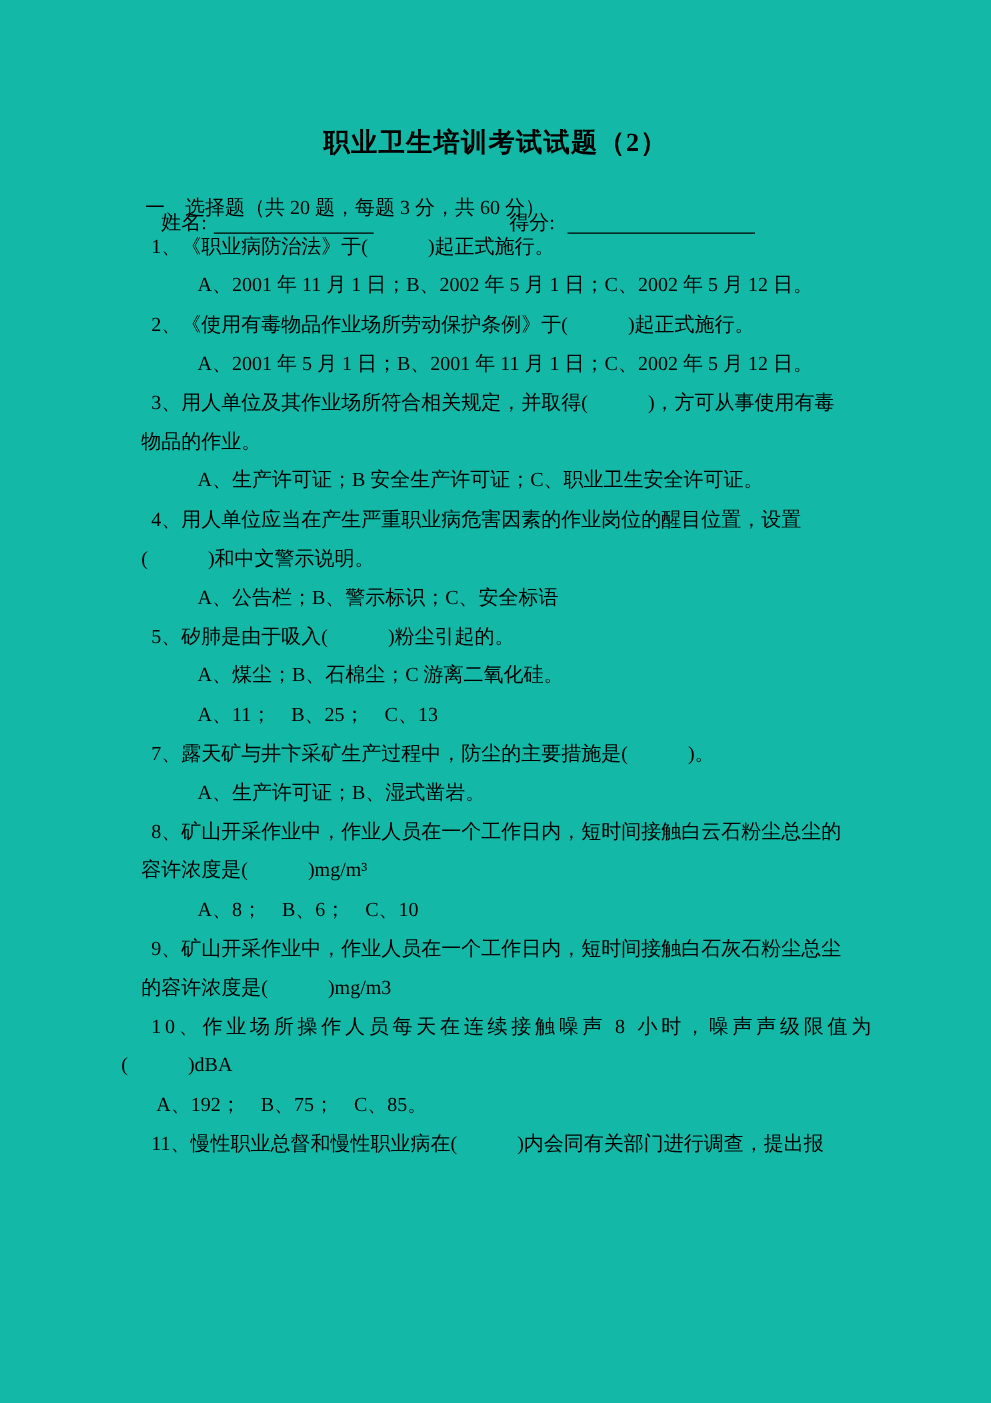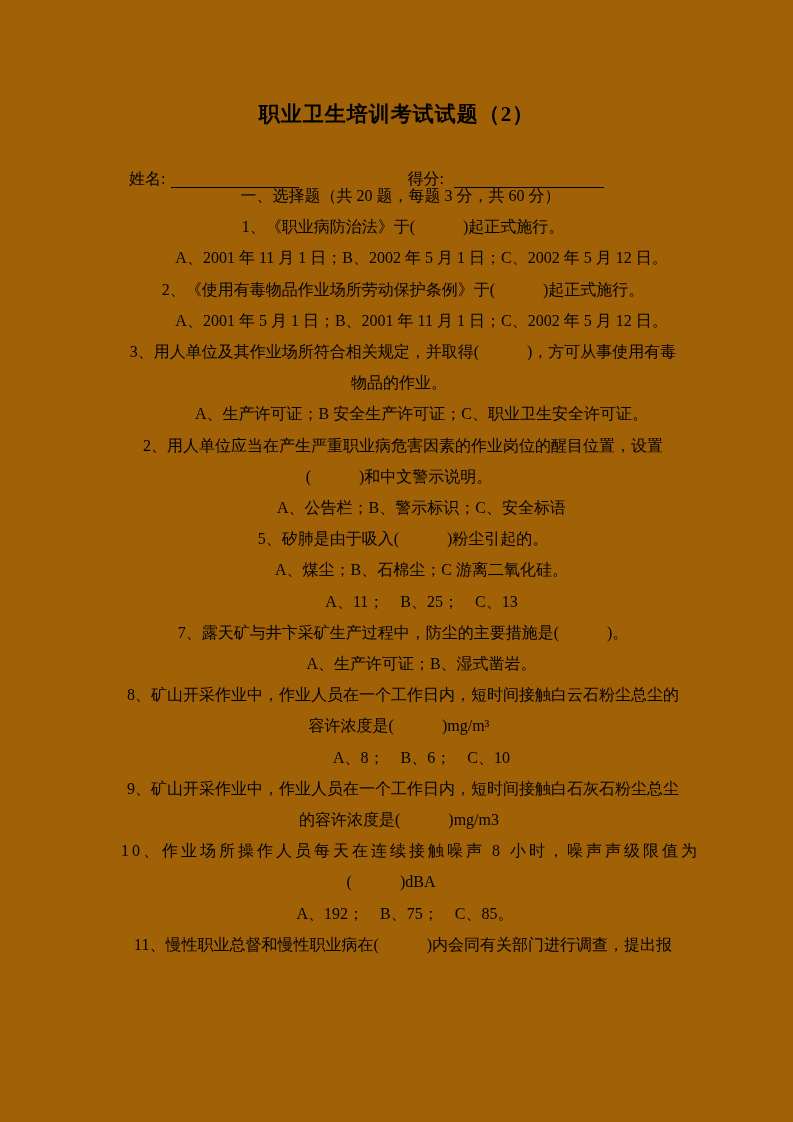--- a/index.html
+++ b/index.html
@@ -4,21 +4,21 @@
 <style>
   html, body {
     margin: 0;
     padding: 0;
     background: #ffffff;
   }
   .page {
     position: relative;
     width: 793px;
     height: 1122px;
-    background: #a16207;
+    background: #14b8a6;
     color: #000000;
     font-family: "Liberation Serif", "DejaVu Serif", serif;
     font-size: 16px;
     overflow: hidden;
   }
   .doc-title {
     position: absolute;
     top: 100px;
     left: 0;
     width: 100%;
@@ -41,24 +41,23 @@
     display: inline-block;
     border-bottom: 1px solid #000;
     height: 18px;
     vertical-align: -4px;
   }
   .u-name { width: 128px; margin-left: 6px; }
   .score-label { margin-left: 108px; }
   .u-score { width: 150px; margin-left: 10px; }
   .content {
     position: absolute;
-    top: 180px;
+    top: 151px;
     left: 113px;
     width: 572px;
-    text-align: center;
   }
   .ln {
     line-height: 31.2px;
     white-space: pre;
   }
   .k-section        { padding-left: 3px; }
   .k-question       { padding-left: 8px; }
   .k-continuation   { padding-left: 0; }
   .k-continuation2  { margin-left: -16px; }
   .k-options        { padding-left: 45px; }
@@ -78,21 +77,21 @@
 
   <div class="content">
       <div class="ln k-section">一、选择题（共 20 题，每题 3 分，共 60 分）</div>
       <div class="ln k-question">1、《职业病防治法》于(　　　)起正式施行。</div>
       <div class="ln k-options">A、2001 年 11 月 1 日；B、2002 年 5 月 1 日；C、2002 年 5 月 12 日。</div>
       <div class="ln k-question">2、《使用有毒物品作业场所劳动保护条例》于(　　　)起正式施行。</div>
       <div class="ln k-options">A、2001 年 5 月 1 日；B、2001 年 11 月 1 日；C、2002 年 5 月 12 日。</div>
       <div class="ln k-question">3、用人单位及其作业场所符合相关规定，并取得(　　　)，方可从事使用有毒</div>
       <div class="ln k-continuation">物品的作业。</div>
       <div class="ln k-options">A、生产许可证；B 安全生产许可证；C、职业卫生安全许可证。</div>
-      <div class="ln k-question">2、用人单位应当在产生严重职业病危害因素的作业岗位的醒目位置，设置</div>
+      <div class="ln k-question">4、用人单位应当在产生严重职业病危害因素的作业岗位的醒目位置，设置</div>
       <div class="ln k-continuation">(　　　)和中文警示说明。</div>
       <div class="ln k-options">A、公告栏；B、警示标识；C、安全标语</div>
       <div class="ln k-question">5、矽肺是由于吸入(　　　)粉尘引起的。</div>
       <div class="ln k-options">A、煤尘；B、石棉尘；C 游离二氧化硅。</div>
       <div class="ln k-options">A、11；　B、25；　C、13</div>
       <div class="ln k-question">7、露天矿与井卞采矿生产过程中，防尘的主要措施是(　　　)。</div>
       <div class="ln k-options">A、生产许可证；B、湿式凿岩。</div>
       <div class="ln k-question">8、矿山开采作业中，作业人员在一个工作日内，短时间接触白云石粉尘总尘的</div>
       <div class="ln k-continuation">容许浓度是(　　　)mg/m³</div>
       <div class="ln k-options">A、8；　B、6；　C、10</div>

